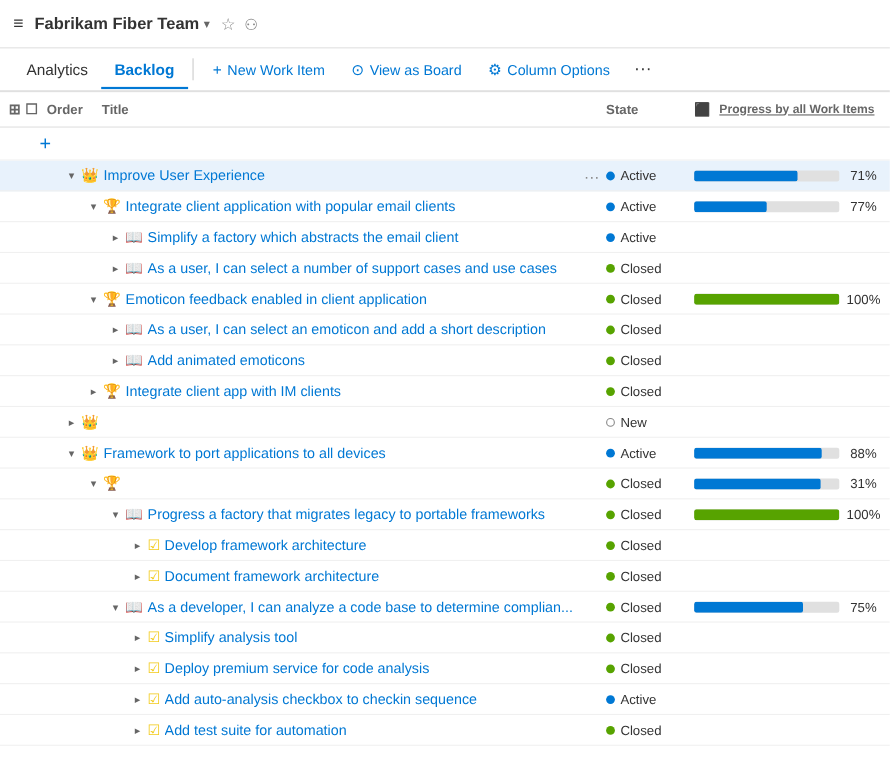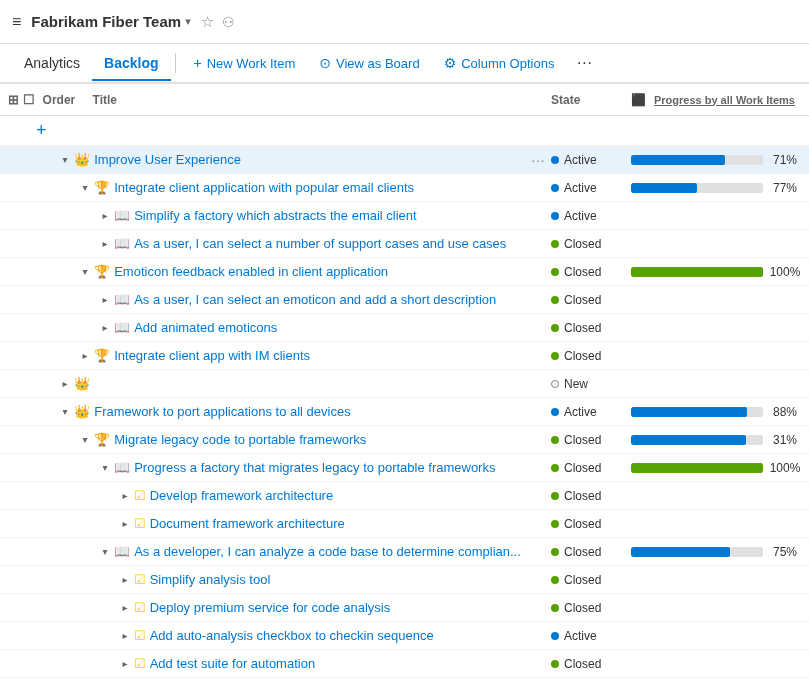--- a/index.html
+++ b/index.html
@@ -279,21 +279,20 @@
         </div>
         <span class="progress-pct">88%</span>
       </div>
   </div>
     <div class="work-item-row">
     <div class="row-order"></div>
     <div style="display:flex;align-items:center;flex:1;overflow:hidden;">
       <span style="display:inline-block;width:20px;min-width:20px;"></span>
       <span class="row-expander">▾</span>
       <span class="row-icon" style="color:#773b93;">🏆</span>
-      <span class="row-title">Migrate legacy code to portable frameworks</span>
       <span class="row-more">···</span>
     </div>
     <div class="row-state">
       <span class="state-dot state-closed" style=""></span>
       <span>Closed</span>
     </div>
 
       <div class="row-progress">
         <div class="progress-bar-wrap">
           <div class="progress-bar-fill" style="width:87%;background:#0078d4;"></div>

